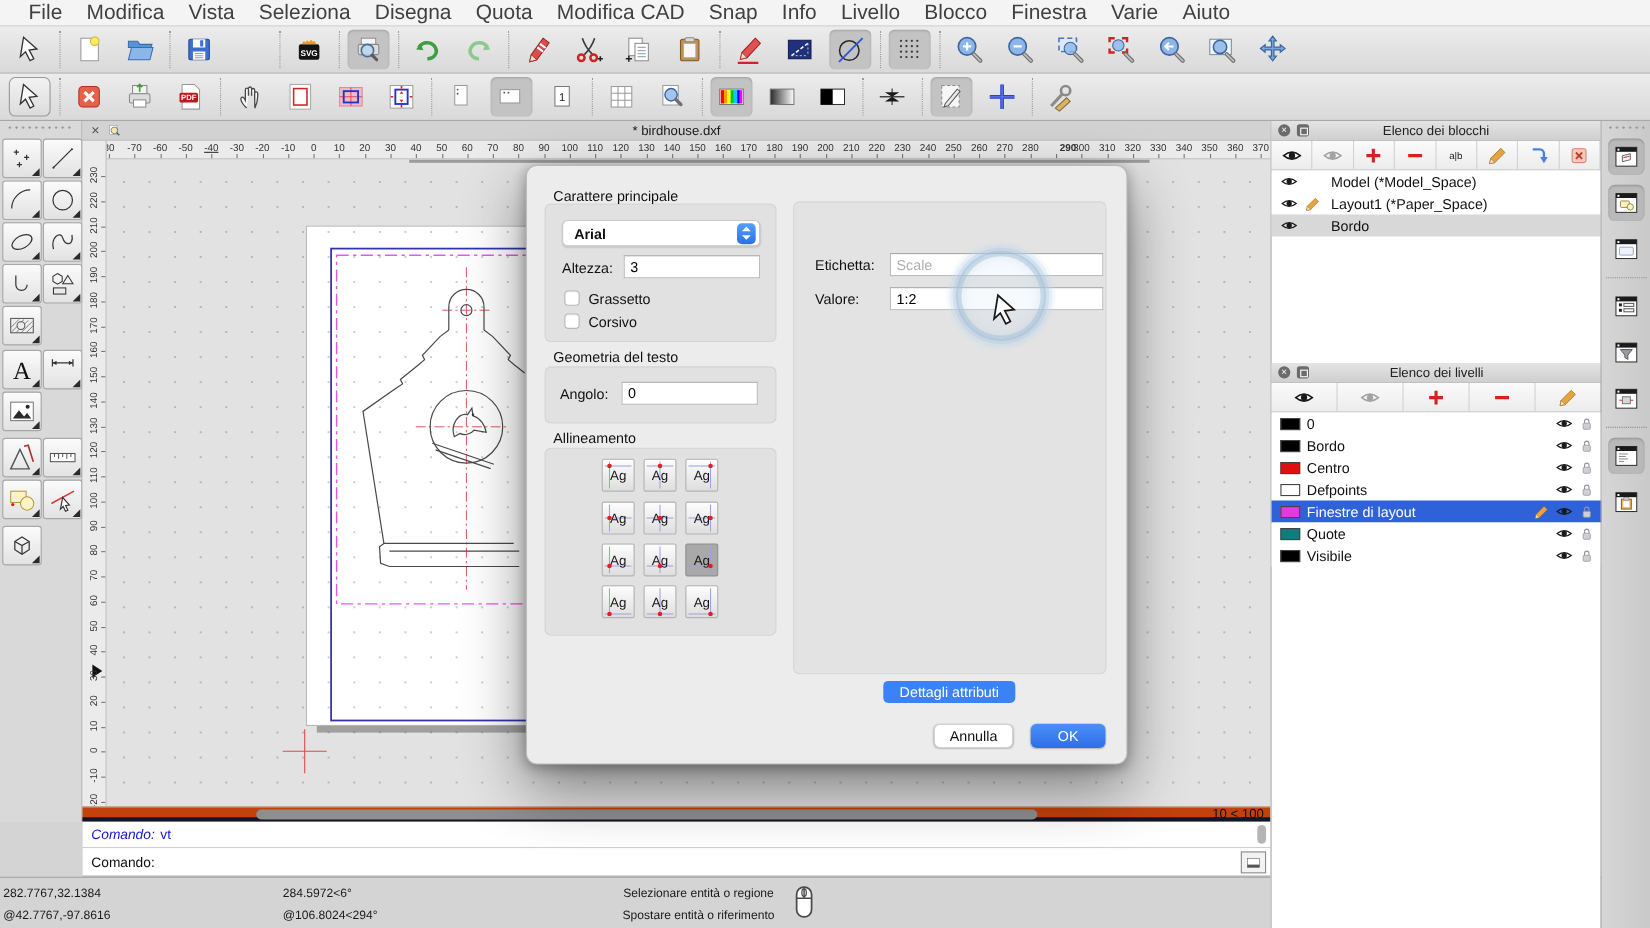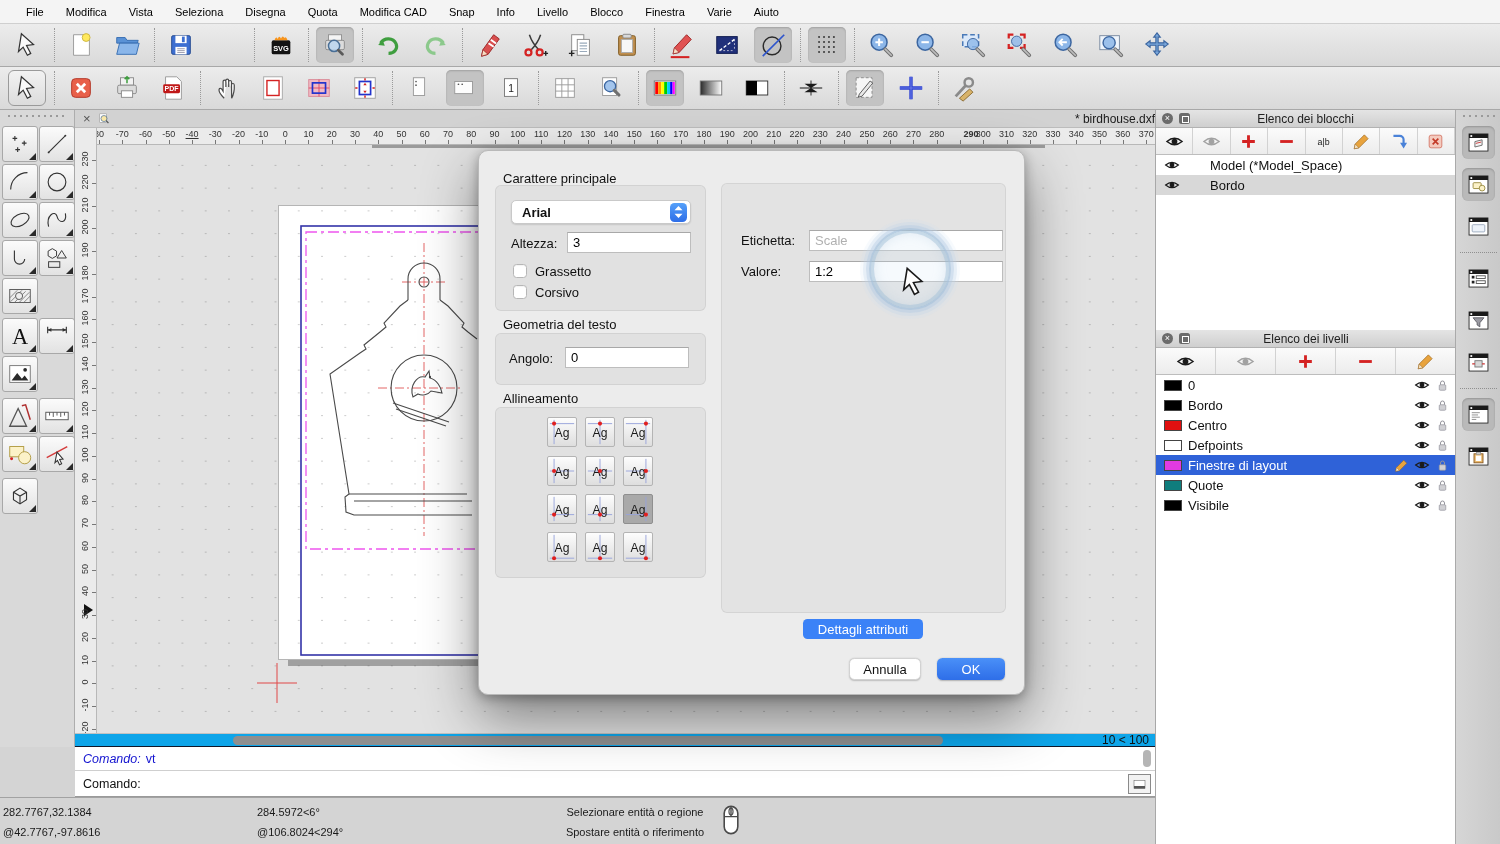--- a/index.html
+++ b/index.html
@@ -3,57 +3,57 @@
 <meta charset="utf-8">
 <style>
 *{margin:0;padding:0;box-sizing:border-box}
 html,body{background:#9a9a9a}
 body{font-family:"Liberation Sans",sans-serif;-webkit-font-smoothing:antialiased;user-select:none}
 #root{position:relative;width:1500px;height:844px;overflow:hidden;background:#e3e3e3}
 .abs{position:absolute}
 
 
 #menubar{position:absolute;left:0;top:0;width:1500px;height:24px;background:#f4f4f4;border-bottom:1px solid #cfcfcf;display:flex;align-items:center;padding-left:15px;gap:0;z-index:5}
-.menu-item{font-size:11px;color:#000000;padding:0 11px;line-height:24px;cursor:default}
+.menu-item{font-size:19px;color:#404040;padding:0 11px;line-height:24px;cursor:default}
 
 
 .toolbar{position:absolute;left:0;width:1500px;height:43px;background:linear-gradient(#ececec,#d9d9d9);border-bottom:1px solid #a8a8a8;display:flex;align-items:center;padding-left:8px}
 .tbtn{width:38px;height:36px;margin-right:8px;display:flex;align-items:center;justify-content:center;border-radius:5px;flex:0 0 auto}
 .tbtn.pressed{background:#c3c3c3;box-shadow:inset 0 1px 2px rgba(0,0,0,.18)}
 .tbtn.boxed{border:1px solid #9a9a9a;border-radius:6px;background:linear-gradient(#f2f2f2,#dcdcdc)}
 .tsep{width:1px;height:34px;margin:0 7px 0 0;border-left:1px dotted #9a9a9a;flex:0 0 auto}
 
 
 #lefttools{position:absolute;left:0;top:110px;width:75px;height:637px;background:#d9d9d9;border-right:1px solid #adadad}
 .ltool{position:absolute;width:36px;height:36px;background:linear-gradient(#fbfbfb,#e2e2e2);border:1px solid #a8a8a8;border-radius:3px;display:flex;align-items:center;justify-content:center}
 .ltool .fly{position:absolute;right:1px;bottom:1px;width:0;height:0;border-left:7px solid transparent;border-bottom:7px solid #2a2a2a}
 .grip{position:absolute;left:6px;top:4px;width:60px;height:4px;background-image:radial-gradient(circle,#9a9a9a 1px,transparent 1.2px);background-size:6px 4px}
 
 
 #tabbar{position:absolute;left:75px;top:110px;width:1080px;height:18px;background:#d2d2d2;border-bottom:1px solid #bcbcbc;display:flex;align-items:center}
 #tabclose{font-size:13px;color:#555;margin-left:8px;line-height:16px}
 #tabzoomicon{margin-left:6px;display:flex}
-#tabtitle{position:absolute;left:0;width:100%;text-align:right;font-size:12px;color:#1a1a1a}
+#tabtitle{position:absolute;left:0;width:100%;text-align:center;font-size:12px;color:#1a1a1a}
 #rulerh{position:absolute;left:97px;top:128px;width:1058px;height:17px;background:#ebebeb;border-bottom:1px solid #b8b8b8;overflow:hidden}
 #rulerv{position:absolute;left:75px;top:128px;width:22px;height:605px;background:#ebebeb;border-right:1px solid #b8b8b8;overflow:hidden}
 .rlh{position:absolute;top:1px;transform:translateX(-50%);font-size:9px;color:#333}
 .rth{position:absolute;bottom:0;width:1px;height:4px;background:#777}
 .rlv{position:absolute;left:1px;width:18px;text-align:center;transform:rotate(-90deg);font-size:9px;color:#333}
 .rtv{position:absolute;right:0;width:4px;height:1px;background:#777}
 #vmarker{position:absolute;left:9px;width:0;height:0;border-top:6px solid transparent;border-bottom:6px solid transparent;border-left:9px solid #111}
 
 
 #canvas{position:absolute;left:97px;top:145px;width:1058px;height:588px;background:#e2e2e2;overflow:hidden}
 #paper{position:absolute;left:181px;top:60px;width:740px;height:455px;background:#fff;border:1px solid #b5b5b5;box-shadow:8px 8px 0 -2px rgba(105,105,105,.55)}
 #gridlayer{position:absolute;inset:0;background-image:radial-gradient(circle,rgba(70,70,70,.28) .7px,transparent 1px);background-size:23.27px 22.76px;background-position:4px 9px}
 #extentstrip{position:absolute;left:275px;top:0;width:673px;height:3px;background:#9b9b9b}
 #drawing{position:absolute;left:0;top:0;pointer-events:none}
 
 
-#hscrollwrap{position:absolute;left:75px;top:733px;width:1080px;height:14px;background:#0ea5e9;border-top:1px solid #c2c2c2;border-bottom:1px solid #0f172a}
+#hscrollwrap{position:absolute;left:75px;top:733px;width:1080px;height:14px;background:#c2410c;border-top:1px solid #c2c2c2;border-bottom:4px solid #0f172a}
 #hthumb{position:absolute;left:158px;top:2px;width:710px;height:9px;border-radius:5px;background:#8f8f8f}
 #zoomlabel{position:absolute;right:6px;top:0;font-size:12px;color:#111;line-height:13px}
 
 
 #cmdhist{position:absolute;left:75px;top:747px;width:1080px;height:24px;background:#fff;border-bottom:1px solid #cfcfcf;display:flex;align-items:center}
 #cmdhist .pfx{font-style:italic;color:#1515d0;font-size:12.5px;margin-left:8px}
 #cmdhist .cmd{color:#1515d0;font-size:12.5px;margin-left:5px}
 #histpill{position:absolute;right:4px;top:3px;width:8px;height:17px;border-radius:4px;background:#b5b5b5}
 #cmdinput{position:absolute;left:75px;top:771px;width:1080px;height:26px;background:#fff;border-bottom:1px solid #9a9a9a;display:flex;align-items:center}
 #cmdinput label{font-size:12.5px;color:#111;margin-left:8px}
@@ -887,20 +887,35 @@
           <div class="prow">
             <span style="margin-left:8px;display:flex">
               <svg viewBox="0 0 30 30" width="16" height="16">
                 <path d="M3 15Q15 5 27 15 15 25 3 15z" fill="none" stroke="#1a1a1a" stroke-width="2.2"></path>
                 <circle cx="15" cy="15" r="4.5" fill="#1a1a1a"></circle>
               </svg>
             </span>
             <span style="margin-left:6px;width:18px;display:flex"></span>
             <span class="rowname">Model (*Model_Space)</span>
           </div>
+          <div class="prow">
+            <span style="margin-left:8px;display:flex">
+              <svg viewBox="0 0 30 30" width="16" height="16">
+                <path d="M3 15Q15 5 27 15 15 25 3 15z" fill="none" stroke="#1a1a1a" stroke-width="2.2"></path>
+                <circle cx="15" cy="15" r="4.5" fill="#1a1a1a"></circle>
+              </svg>
+            </span>
+            <span style="margin-left:6px;width:18px;display:flex">
+              <svg viewBox="0 0 30 30" width="15" height="15">
+                <path d="M19.5 4.5L25.5 10.5 11 25l-7.5 1.5L5 19z" fill="#e8a33d" stroke="#96641e"></path>
+                <path d="M5 19l-1.5 7.5L11 25z" fill="#f7e3c2" stroke="#96641e" stroke-width=".8"></path>
+              </svg>
+            </span>
+            <span class="rowname">Layout1 (*Paper_Space)</span>
+          </div>
           <div class="prow sel-gray">
             <span style="margin-left:8px;display:flex">
               <svg viewBox="0 0 30 30" width="16" height="16">
                 <path d="M3 15Q15 5 27 15 15 25 3 15z" fill="none" stroke="#1a1a1a" stroke-width="2.2"></path>
                 <circle cx="15" cy="15" r="4.5" fill="#1a1a1a"></circle>
               </svg>
             </span>
             <span style="margin-left:6px;width:18px;display:flex"></span>
             <span class="rowname">Bordo</span>
           </div>

